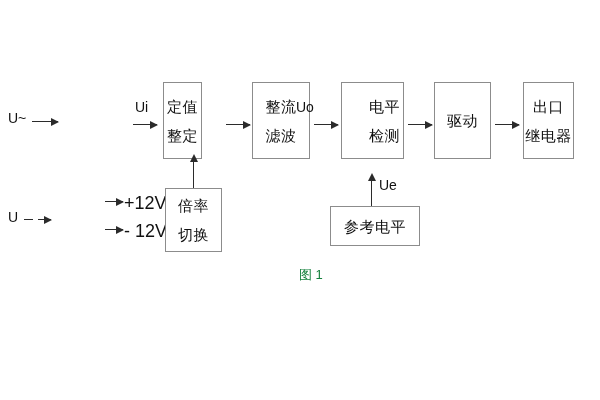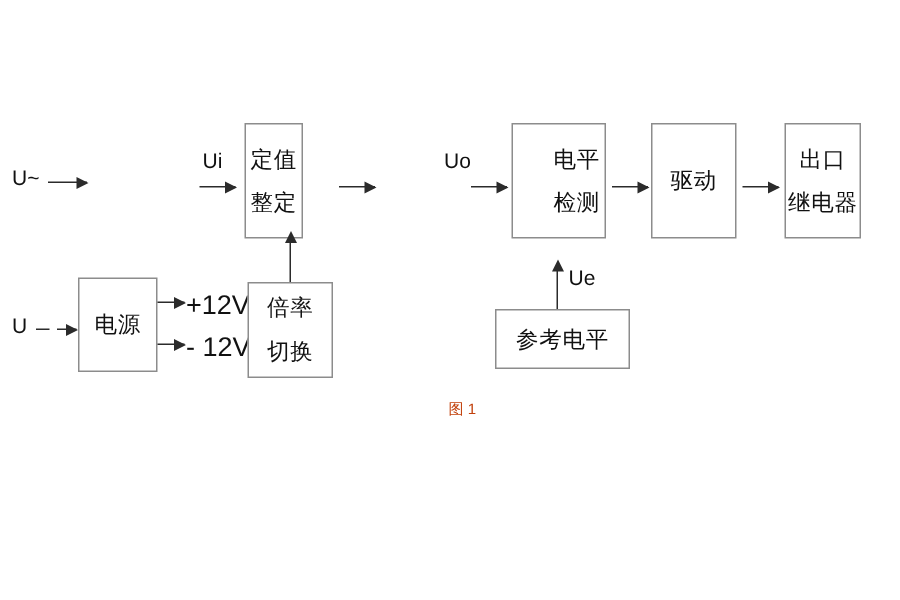--- a/index.html
+++ b/index.html
@@ -48,22 +48,22 @@
     font-size: 14px;
     color: #111111;
     white-space: nowrap;
     line-height: 1;
   }
   .lbl.small {
     font-size: 18px;
   }
   .caption {
     position: absolute;
-    font-size: 10px;
-    color: #c2410c;
+    font-size: 13px;
+    color: #15803d;
     white-space: nowrap;
   }
   
   .harrow {
     position: absolute;
     height: 1px;
     background: #2b2b2b;
   }
   .harrow::after {
     content: "";
@@ -113,20 +113,24 @@
   <div class="lbl" style="left:135px; top:100px;text-align:right;">Ui</div>
   <div class="harrow" style="left:133px; top:124px; width:24px;"></div>
 
   <div class="box" style="left:163px; top:82px; width:39px; height:77px;">
     <span class="ln">定值</span>
     <span class="ln">整定</span>
   </div>
 
   <div class="harrow" style="left:226px; top:124px; width:24px;"></div>
 
+  <div class="box" style="left:252px; top:82px; width:58px; height:77px;">
+    <span class="ln">整流</span>
+    <span class="ln">滤波</span>
+  </div>
 
   <div class="lbl" style="left:296px; top:100px;">Uo</div>
   <div class="harrow" style="left:314px; top:124px; width:24px;"></div>
 
   <div class="box" style="left:341px; top:82px; width:63px; height:77px;padding-left:24px;">
     <span class="ln">电平</span>
     <span class="ln">检测</span>
   </div>
 
   <div class="harrow" style="left:408px; top:124px; width:24px;"></div>
@@ -140,23 +144,20 @@
   <div class="box" style="left:523px; top:82px; width:51px; height:77px;">
     <span class="ln">出口</span>
     <span class="ln">继电器</span>
   </div>
 
   <div class="lbl" style="left:8px; top:210px;">U</div>
 
   <div class="line h" style="left:24px; top:219px; width:9px;"></div>
   <div class="harrow" style="left:38px; top:219px; width:13px;"></div>
 
-  <div class="box single" style="left:52px; top:185px; width:53px; height:63px;">
-    <span class="ln">电源</span>
-  </div>
 
   <div class="harrow" style="left:105px; top:201px; width:18px;"></div>
   <div class="lbl small" style="left:124px; top:194px;">+12V</div>
 
   <div class="harrow" style="left:105px; top:229px; width:18px;"></div>
   <div class="lbl small" style="left:124px; top:222px;">- 12V</div>
 
   <div class="box" style="left:165px; top:188px; width:57px; height:64px;">
     <span class="ln">倍率</span>
     <span class="ln">切换</span>

